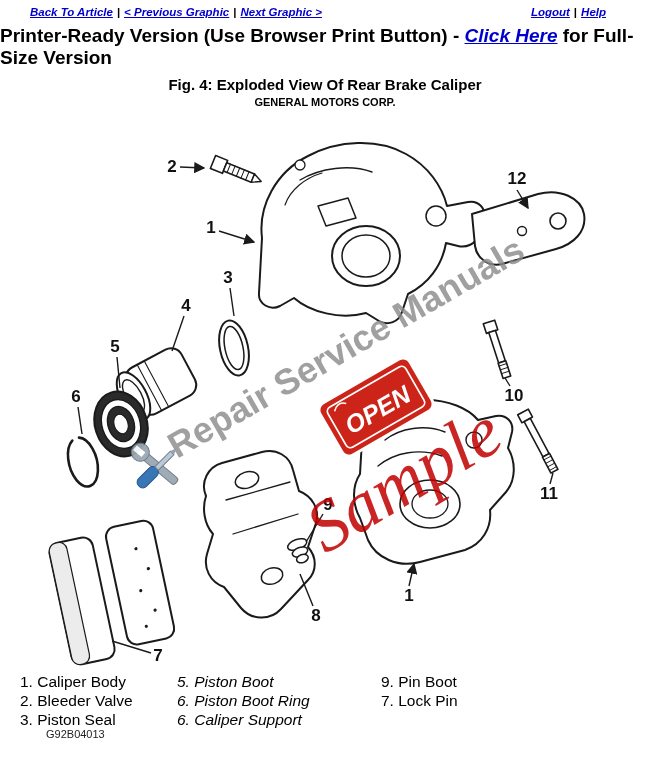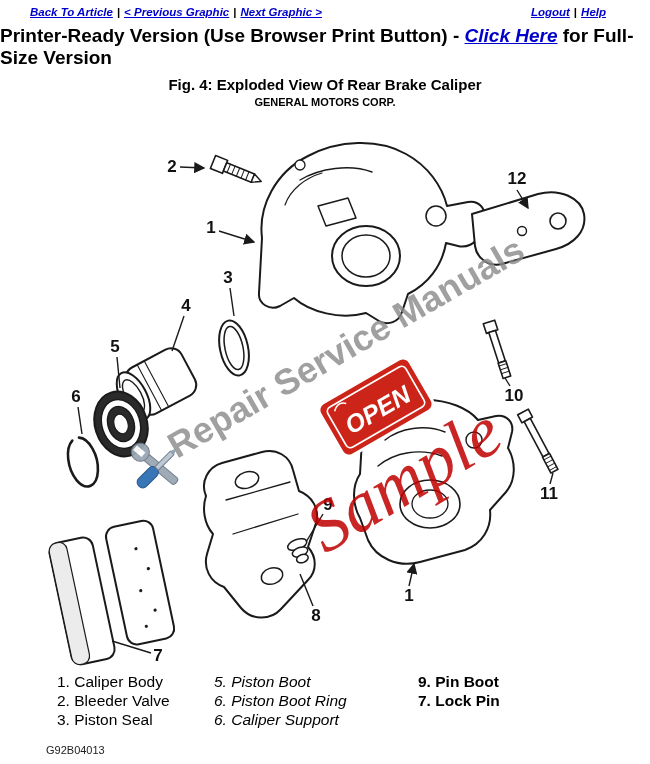--- a/index.html
+++ b/index.html
@@ -18,27 +18,27 @@
   }
   a { color:#0000cc; text-decoration:underline; font-weight:bold; cursor:pointer;font-style:italic; }
   .sep { color:#000; margin:0 4px; font-weight:bold; }
 
   .title-line { text-align:left; font-size:19px; font-weight:bold; margin-top:7px; }
   .fig-caption { text-align:center; font-size:15px; font-weight:bold; margin-top:7px; }
   .company     { text-align:center; font-size:11px; font-weight:bold; margin-top:3px; }
 
   svg.diagram { display:block; margin:2px auto 0; }
 
-  .legend { display:flex; padding-left:57px; font-size:15.5px; margin-top:2px; }
+  .legend { display:flex; padding-left:20px; font-size:15.5px; margin-top:2px; }
   .legend-col-1 { width:157px; }
   .legend-col-2 { width:204px;font-style:italic; }
-  .legend-col-3 { width:220px;font-weight:bold; }
+  .legend-col-3 { width:220px; }
   .legend-item { line-height:19px; white-space:nowrap; }
 
-  .doc-id { position:absolute; left:46px; bottom:8px; font-size:11px; color:#222; }
+  .doc-id { position:absolute; left:46px; bottom:24px; font-size:11px; color:#222; }
 </style>
 </head>
 <body>
 
 <div class="page">
 
   <div class="topbar">
     <div>
       <a>Back To Article</a><span class="sep">|</span><a>&lt; Previous Graphic</a><span class="sep">|</span><a>Next Graphic &gt;</a>
     </div>

